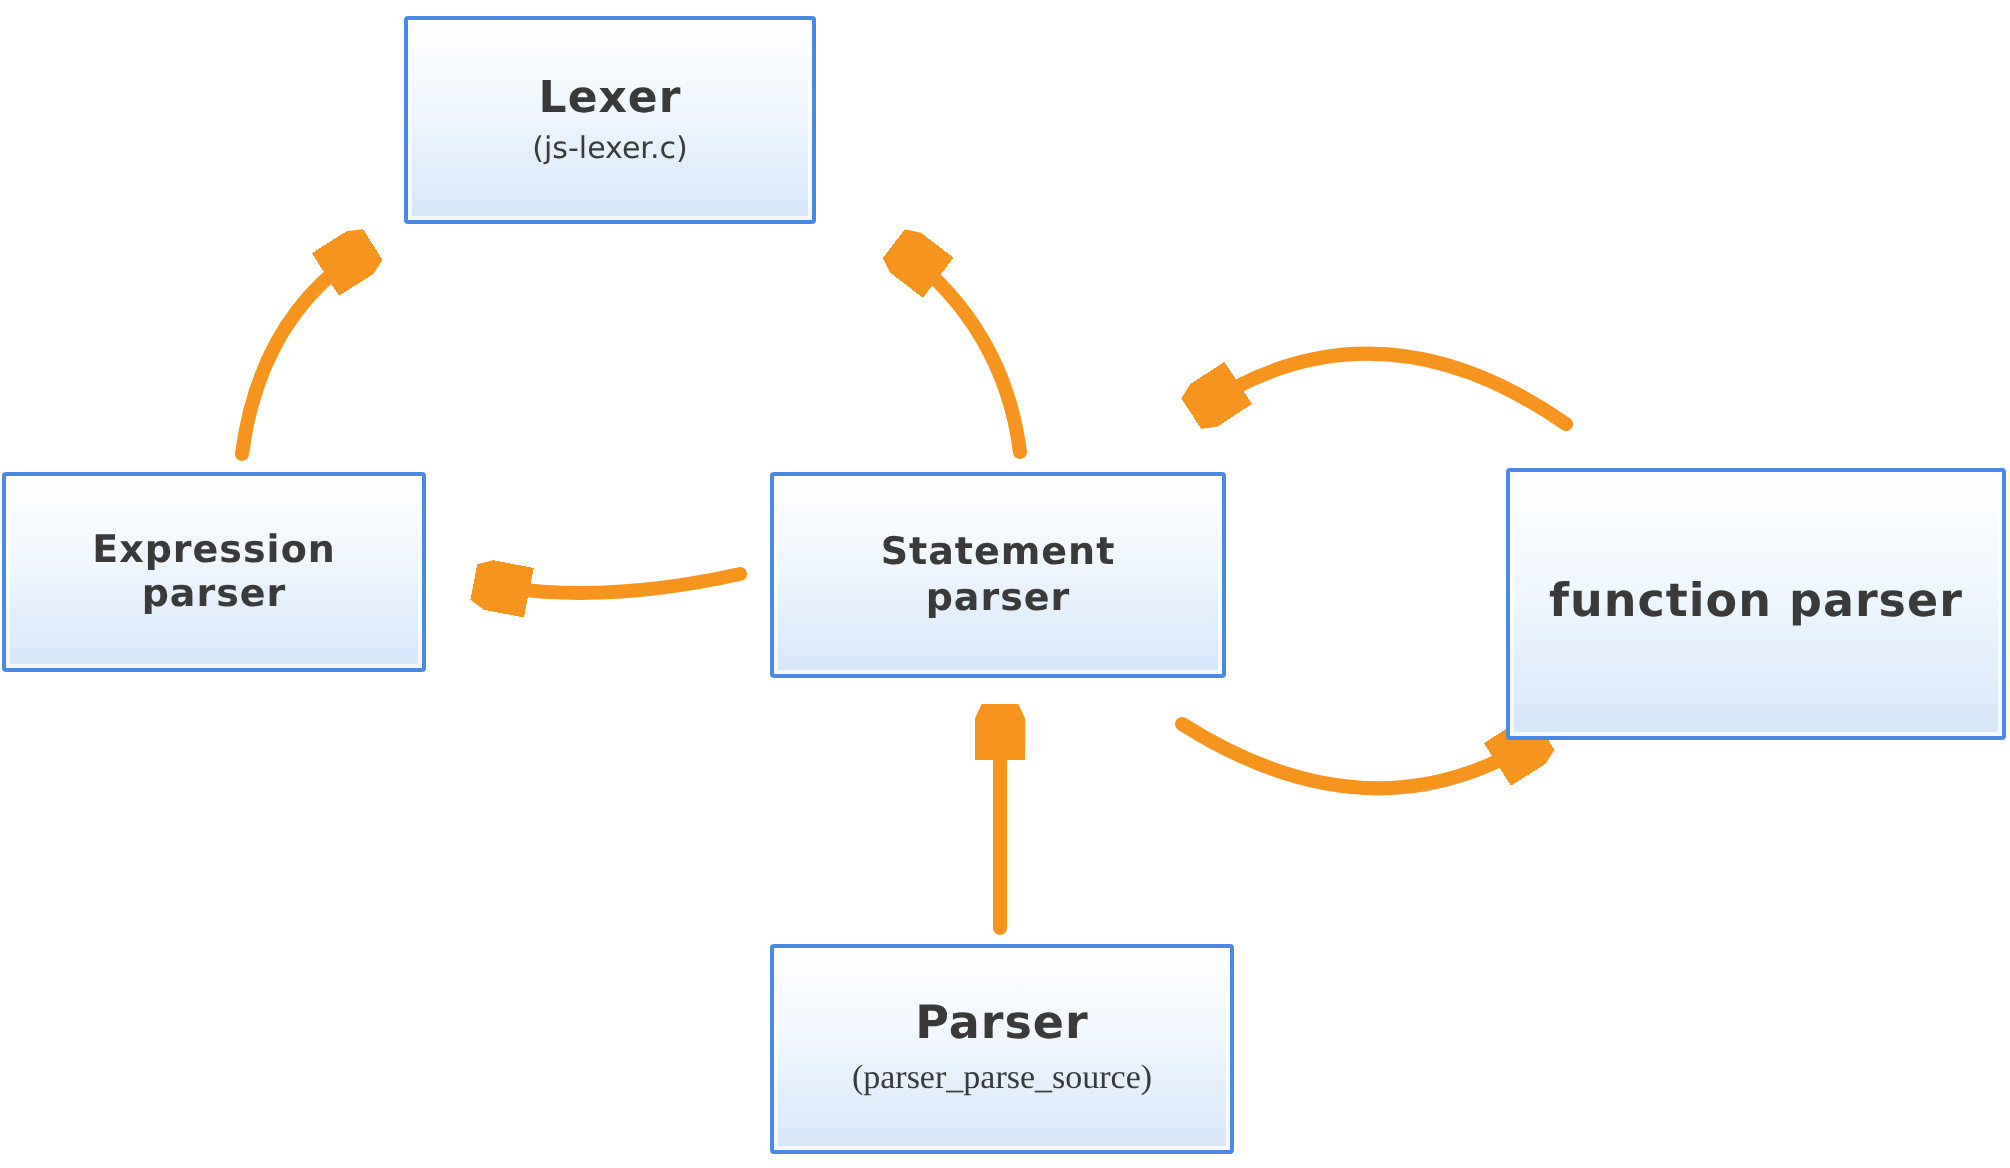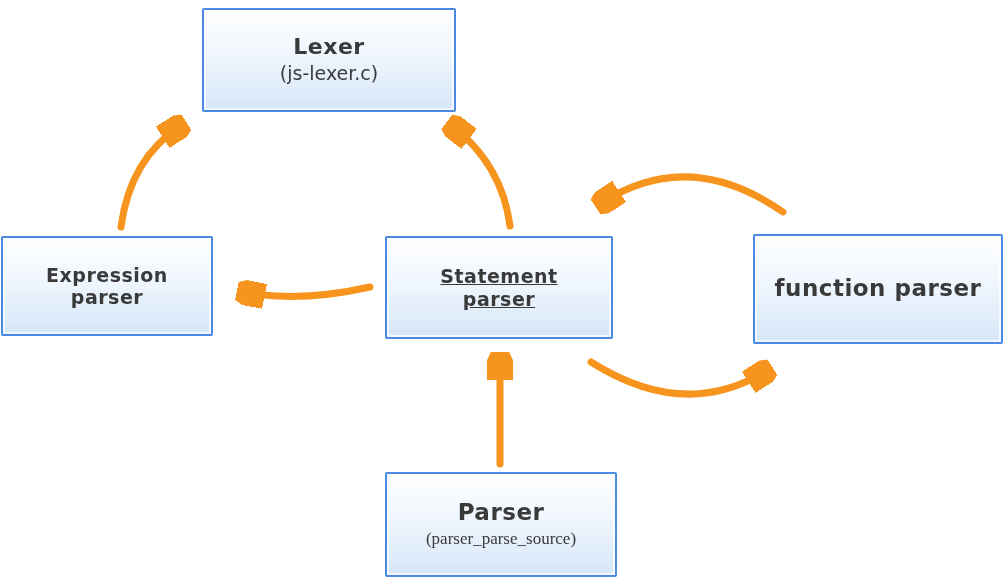--- a/index.html
+++ b/index.html
@@ -36,33 +36,33 @@
     display: flex;
     flex-direction: column;
     align-items: center;
     justify-content: center;
     text-align: center;
     color: var(--text);
   }
   .node .title { font-weight: bold; line-height: 1.18; letter-spacing: 0.5px; }
   .node .subtitle { font-weight: normal; line-height: 1.25; margin-top: 2px; letter-spacing: 0px; }
 
-  .node-lexer   { left: 202px; top: 8px;   width: 254px; height: 104px; }
+  .node-lexer   { left: 202px; top: 8px;   width: 206px; height: 104px; }
   .node-lexer .title { font-size: 22px; }
-  .node-lexer .subtitle { font-size: 19px; }
+  .node-lexer .subtitle { font-size: 15px; }
 
   .node-expr    { left: 1px;  top: 236px; width: 212px; height: 100px; }
   .node-expr .title { font-size: 19px; }
   .node-expr .subtitle { font-size: 17px; }
 
-  .node-stmt    { left: 385px; top: 236px; width: 228px; height: 103px; text-decoration: underline; }
+  .node-stmt    { left: 385px; top: 236px; width: 228px; height: 103px; }
   .node-stmt .title { font-size: 19px; }
   .node-stmt .subtitle { font-size: 17px; }
 
-  .node-func    { left: 753px; top: 234px; width: 250px; height: 110px; }
+  .node-func    { left: 753px; top: 234px; width: 250px; height: 136px; }
   .node-func .title { font-size: 23px; }
   .node-func .subtitle { font-size: 17px; }
 
   .node-parser  { left: 385px; top: 472px; width: 232px; height: 105px; }
   .node-parser .title { font-size: 23px; }
   .node-parser .subtitle { font-size: 17px; font-family: Liberation Serif, serif; }
 </style>
 </head>
 <body>
 

